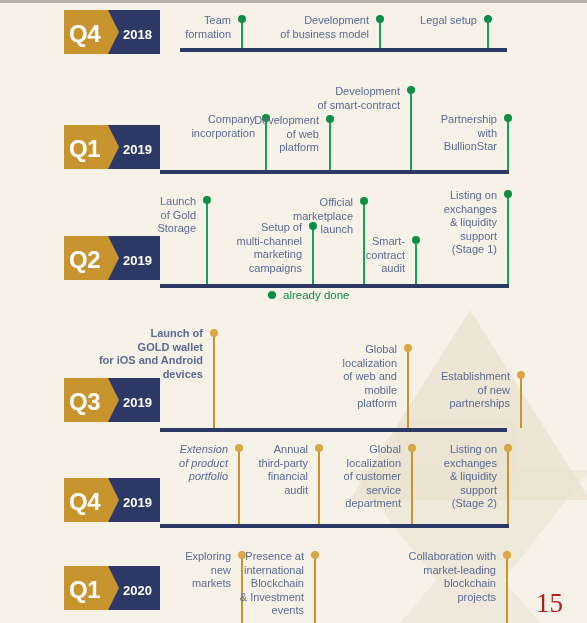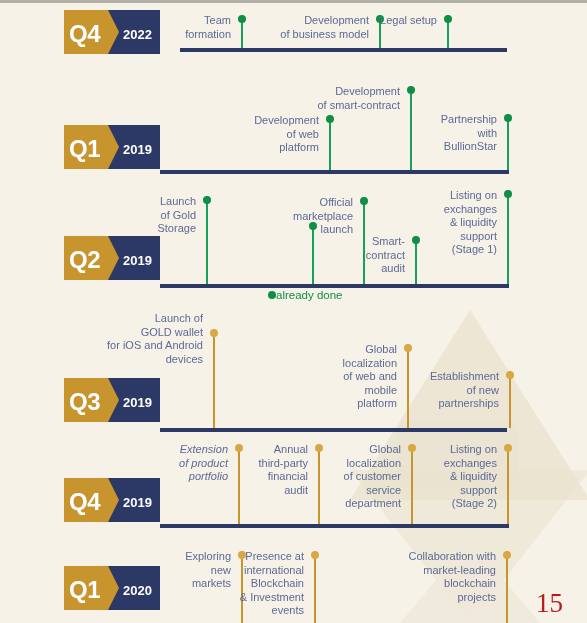--- a/index.html
+++ b/index.html
@@ -117,20 +117,21 @@
   .ms.gold  .stem { background: #c8942e; }
   .ms.gold  .dot  { background: #d9a743; }
 
   
   #legend {
     position: absolute;
     left: 268px;
     top: 289px;
     display: flex;
     align-items: center;
+    gap: 7px;
   }
   #legend .ldot {
     width: 8px; height: 8px;
     border-radius: 50%;
     background: #0e8f45;
   }
   #legend .ltext {
     color: #0e8f45;
     font-size: 11.5px;
     line-height: 12px;
@@ -159,49 +160,55 @@
   <rect x="398" y="420" width="120" height="70" rx="16" fill="#e9e2cf" opacity="0.55"></rect>
   <polygon points="470,540 540,623 400,623" fill="#efe9da" opacity="0.9"></polygon>
 </svg>
 
 <div id="board">
     <div class="row" style="top: 0px; height: 57px;">
       <div class="badge" style="top: 10px;">
         <div class="navy"></div>
         <div class="gold"></div>
         <div class="q">Q4</div>
-        <div class="yr">2022</div>
+        <div class="yr">2018</div>
       </div>
       <div class="baseline" style="left: 180px; width: 327px; top: 48px;"></div>
       <div class="ms green" style="left: 0px; width: 243px; top: 15px; height: 33px;">
         <div class="stem" style="height: 33px;"></div>
         <div class="dot"></div>
         <div class="label" style="bottom: 7px;">Team
 formation</div>
       </div>
       <div class="ms green" style="left: 0px; width: 381px; top: 15px; height: 33px;">
         <div class="stem" style="height: 33px;"></div>
         <div class="dot"></div>
         <div class="label" style="bottom: 7px;">Development
 of business model</div>
       </div>
-      <div class="ms green" style="left: 0px; width: 449px; top: 15px; height: 33px;">
+      <div class="ms green" style="left: 0px; width: 489px; top: 15px; height: 33px;">
         <div class="stem" style="height: 33px;"></div>
         <div class="dot"></div>
         <div class="label" style="bottom: 20.5px;">Legal setup</div>
       </div>
     </div>
     <div class="row" style="top: 57px; height: 120px;">
       <div class="badge" style="top: 68px;">
         <div class="navy"></div>
         <div class="gold"></div>
         <div class="q">Q1</div>
         <div class="yr">2019</div>
       </div>
       <div class="baseline" style="left: 160px; width: 349px; top: 113px;"></div>
+      <div class="ms green" style="left: 0px; width: 267px; top: 57px; height: 56px;">
+        <div class="stem" style="height: 56px;"></div>
+        <div class="dot"></div>
+        <div class="label" style="bottom: 30px;">Company
+incorporation</div>
+      </div>
       <div class="ms green" style="left: 0px; width: 331px; top: 58px; height: 55px;">
         <div class="stem" style="height: 55px;"></div>
         <div class="dot"></div>
         <div class="label" style="bottom: 15.5px;">Development
 of web
 platform</div>
       </div>
       <div class="ms green" style="left: 0px; width: 412px; top: 29px; height: 84px;">
         <div class="stem" style="height: 84px;"></div>
         <div class="dot"></div>
@@ -227,20 +234,24 @@
       <div class="ms green" style="left: 0px; width: 208px; top: 19px; height: 88px;">
         <div class="stem" style="height: 88px;"></div>
         <div class="dot"></div>
         <div class="label" style="bottom: 48.5px;">Launch
 of Gold
 Storage</div>
       </div>
       <div class="ms green" style="left: 0px; width: 314px; top: 45px; height: 62px;">
         <div class="stem" style="height: 62px;"></div>
         <div class="dot"></div>
+        <div class="label" style="bottom: 9px;">Setup of
+multi-channel
+marketing
+campaigns</div>
       </div>
       <div class="ms green" style="left: 0px; width: 365px; top: 20px; height: 87px;">
         <div class="stem" style="height: 87px;"></div>
         <div class="dot"></div>
         <div class="label" style="bottom: 47.5px;">Official
 marketplace
 launch</div>
       </div>
       <div class="ms green" style="left: 0px; width: 417px; top: 59px; height: 48px;">
         <div class="stem" style="height: 48px;"></div>
@@ -263,35 +274,35 @@
       <div class="badge" style="top: 63px;">
         <div class="navy"></div>
         <div class="gold"></div>
         <div class="q">Q3</div>
         <div class="yr">2019</div>
       </div>
       <div class="baseline" style="left: 160px; width: 347px; top: 113px;"></div>
       <div class="ms gold" style="left: 0px; width: 215px; top: 14px; height: 99px;">
         <div class="stem" style="height: 99px;"></div>
         <div class="dot"></div>
-        <div class="label" style="bottom: 62px;">Launch of
+        <div class="label" style="bottom: 47px; font-weight: bold;">Launch of
 GOLD wallet
 for iOS and Android
 devices</div>
       </div>
       <div class="ms gold" style="left: 0px; width: 409px; top: 29px; height: 84px;">
         <div class="stem" style="height: 84px;"></div>
         <div class="dot"></div>
         <div class="label" style="bottom: 17.5px;">Global
 localization
 of web and
 mobile
 platform</div>
       </div>
-      <div class="ms gold" style="left: 4px; width: 507px; top: 56px; height: 57px; text-decoration: underline;">
+      <div class="ms gold" style="left: 15px; width: 507px; top: 56px; height: 57px; text-decoration: underline;">
         <div class="stem" style="height: 57px;"></div>
         <div class="dot"></div>
         <div class="label" style="bottom: 17.5px;">Establishment
 of new
 partnerships</div>
       </div>
     </div>
     <div class="row" style="top: 440px; height: 90px;">
       <div class="badge" style="top: 38px;">
         <div class="navy"></div>

